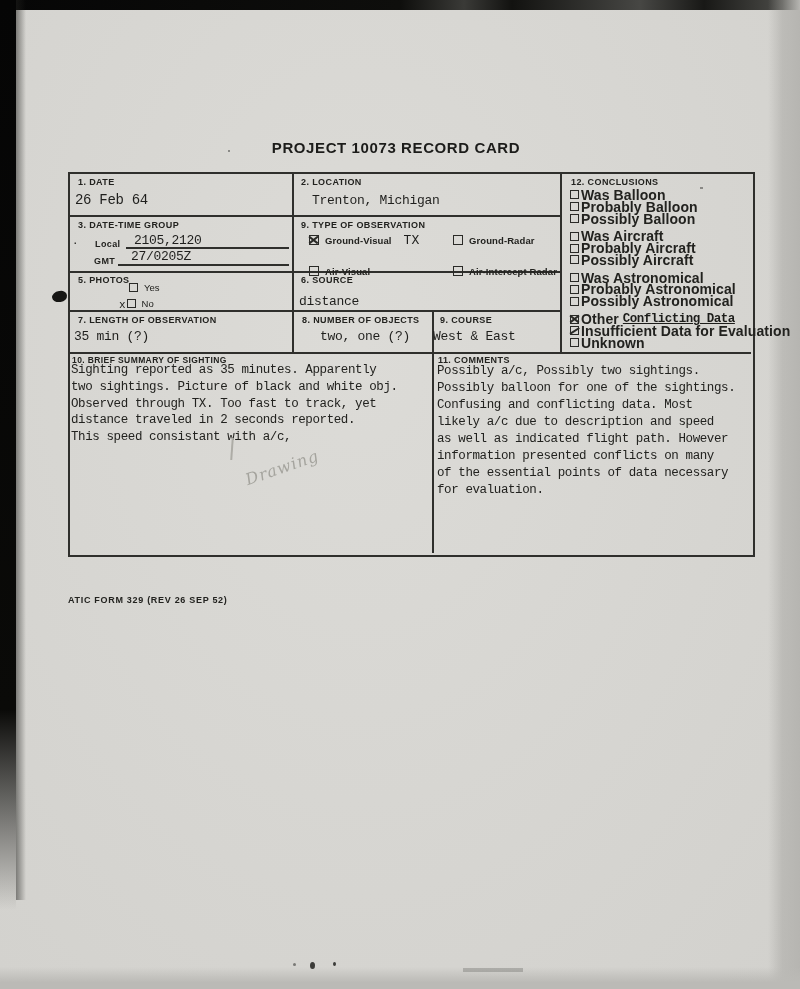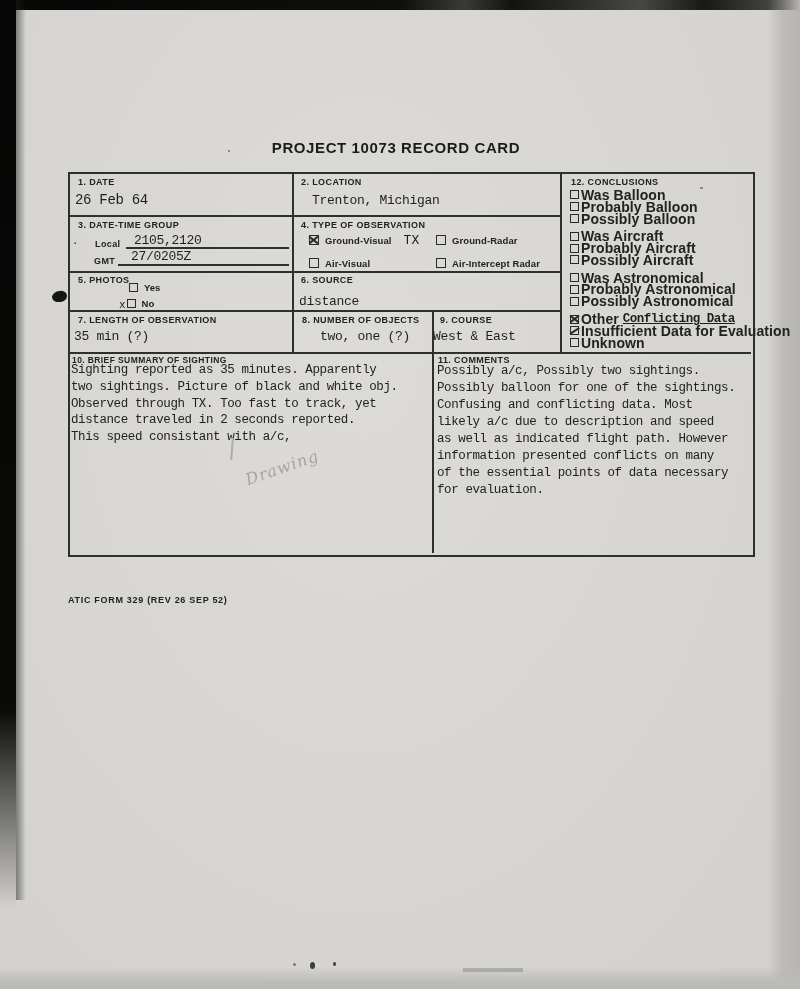--- a/index.html
+++ b/index.html
@@ -19,27 +19,27 @@
   .mark-x::before,.mark-x::after{content:"";position:absolute;left:-2px;top:2.6px;width:11px;height:1.6px;background:#2a2a27;}
   .mark-x::before{transform:rotate(38deg);}
   .mark-x::after{transform:rotate(-38deg);}
   .mark-slash::before{content:"";position:absolute;left:-2px;top:2.6px;width:11px;height:1.5px;background:#2a2a27;transform:rotate(-33deg);}
   .cl-row{display:flex;align-items:center;height:11.8px;padding-left:10px;}
   .cl-row.gap{margin-top:6px;}
   .cl-label{font-weight:bold;font-size:14px;letter-spacing:.1px;margin-left:2px;color:#22221f;white-space:nowrap;}
   .cl-value{font-family:"Liberation Mono","DejaVu Sans Mono",monospace;font-size:12.5px;font-weight:bold;
             margin-left:4px;color:#1d1d1a;text-decoration:underline;letter-spacing:-.5px;white-space:nowrap;}
   .obs-grid{position:absolute;left:309px;top:233px;display:grid;grid-template-columns:127px auto;
-            grid-template-rows:14px 14px;row-gap:9px;align-items:center;}
+            grid-template-rows:14px 14px;row-gap:9px;align-items:center;gap:17px;}
   .obs-item{display:flex;align-items:center;white-space:nowrap;}
   .obs-label{font-weight:bold;font-size:9.5px;letter-spacing:.1px;margin-left:6px;color:#22221f;}
   .obs-suffix{font-family:"Liberation Mono","DejaVu Sans Mono",monospace;font-size:13px;margin-left:12px;color:#1f1f1d;}
   .ph-row{position:absolute;display:flex;align-items:center;}
   .ph-prefix{font-family:"Liberation Mono","DejaVu Sans Mono",monospace;font-size:11px;color:#22221f;margin-right:1px;position:relative;top:2px;}
-  .ph-label{font-weight:bold;font-size:9.5px;margin-left:6px;color:#22221f;}
+  .ph-label{font-weight:normal;font-size:9.5px;margin-left:6px;color:#22221f;}
   .title{position:absolute;left:0;top:139px;width:792px;text-align:center;font-weight:bold;
          font-size:15px;letter-spacing:.6px;color:#1c1c1a;}
   .footer{position:absolute;left:68px;top:562px;font-weight:bold;font-size:9px;letter-spacing:.7px;color:#22221f;margin-top:33px;}
   .watermark{position:absolute;left:294px;top:478px;font-weight:bold;font-size:34px;letter-spacing:.5px;
      color:#e0dfdb;
      text-shadow:1.4px 1.4px 0 #8c8b87,-1px -1px 0 #9b9a96,1px -1px 0 #95948f,-1px 1px 0 #95948f,2px 2px 2px #83827e;}
   .pencil{position:absolute;left:244px;top:458px;font-family:"DejaVu Serif",serif;font-style:italic;
           font-size:16px;color:#a5a49e;transform:rotate(-19deg);letter-spacing:1px;}
   .pencil-stroke{position:absolute;left:231px;top:438px;width:2px;height:22px;background:#adaca6;transform:rotate(4deg);}
   .blob{position:absolute;left:52px;top:291px;width:15px;height:11px;background:#161614;border-radius:55% 45% 50% 50%;transform:rotate(-8deg);}
@@ -87,21 +87,21 @@
 
   <div class="flabel" style="left:78px;top:220px;">3. DATE-TIME GROUP</div>
   <div class="flabel" style="left:74px;top:236px;">.</div>
   <div class="flabel" style="left:95px;top:239px;">Local</div>
   <div class="line" style="left:126px;top:247px;width:163px;height:1.5px;"></div>
   <div class="typed" style="left:134px;top:233px;">2105,2120</div>
   <div class="flabel" style="left:94px;top:256px;">GMT</div>
   <div class="line" style="left:118px;top:264px;width:171px;height:1.5px;"></div>
   <div class="typed" style="left:131px;top:249px;">27/0205Z</div>
 
-  <div class="flabel" style="left:301px;top:220px;">4. TYPE OF OBSERVATION</div>
+  <div class="flabel" style="left:301px;top:220px;">9. TYPE OF OBSERVATION</div>
   <div class="obs-grid" id="obs-items">
       <div class="obs-item">
         <span class="cb lg mark-x"></span>
         <span class="obs-label">Ground-Visual</span>
         <span class="obs-suffix">TX</span>
       </div>
       <div class="obs-item">
         <span class="cb lg"></span>
         <span class="obs-label">Ground-Radar</span>
       </div>

